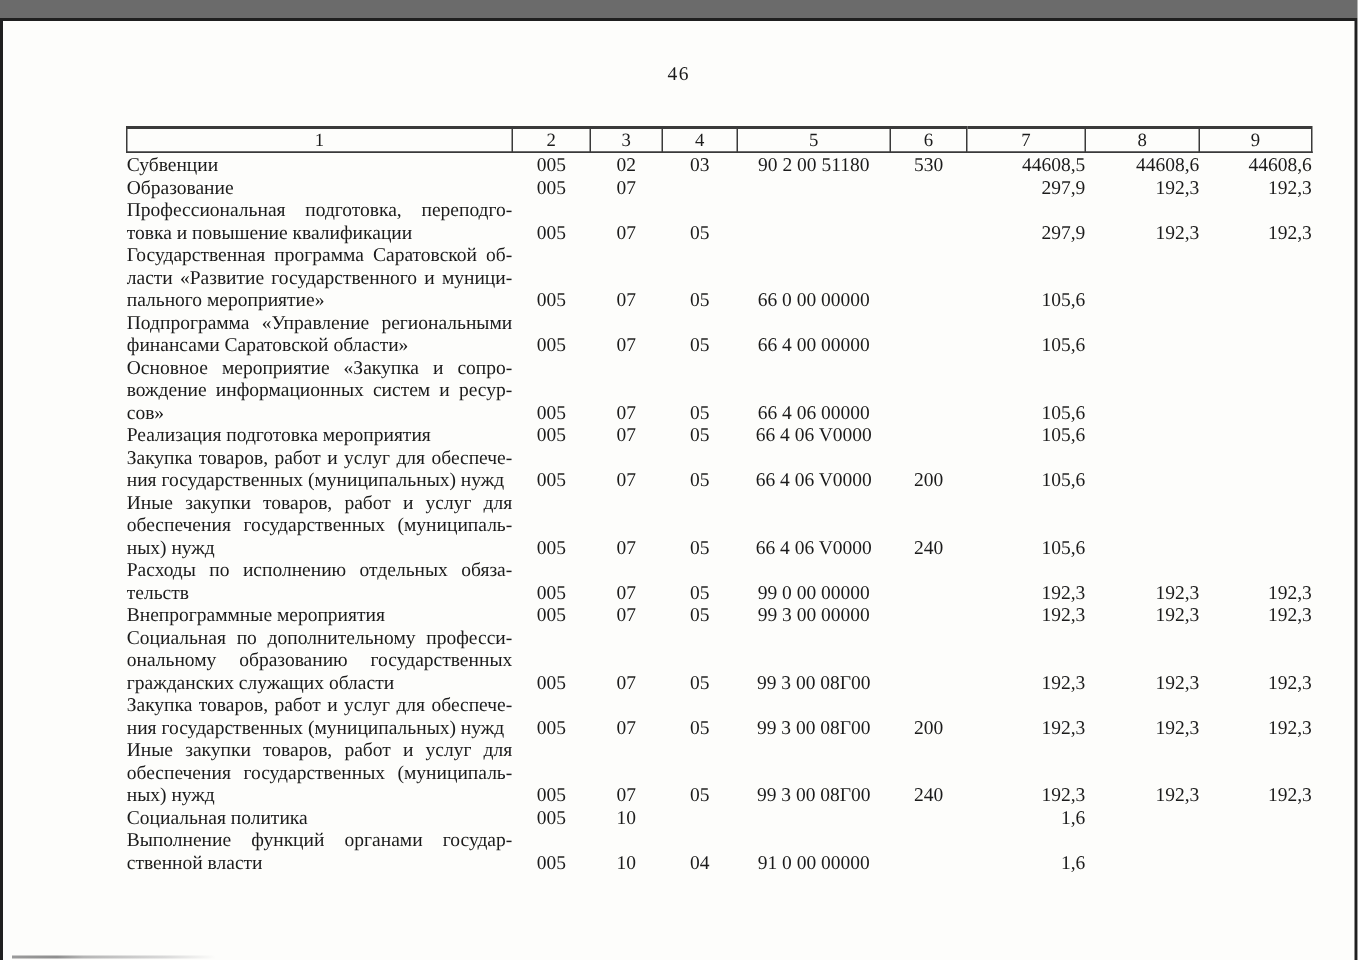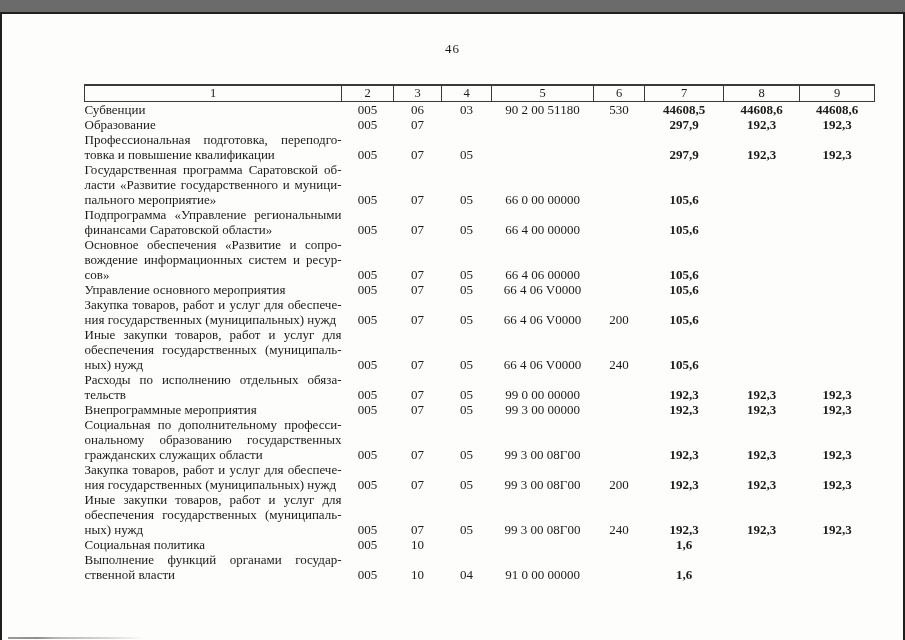--- a/index.html
+++ b/index.html
@@ -48,21 +48,21 @@
   table.budget tbody td {
     padding: 0;
     vertical-align: bottom;
     line-height: 15px;
     border: none;
   }
   td.name { padding-left: 5px; padding-right: 2px; }
   td.name .jl { text-align: justify; text-align-last: justify; }
   td.name .ll { text-align: left; white-space: nowrap; }
   td.code { text-align: center; }
-  td.amt  { text-align: center; padding-right: 6px; font-weight: bold; }
+  td.amt  { text-align: right; padding-right: 6px; }
   .scan-smudge {
     position: absolute;
     left: 6px; bottom: 11px;
     width: 136px; height: 2px;
     background: linear-gradient(to right,
       #9a9a9a 0%, #8f8f8f 22%, #b5b5b5 35%,
       #c7c7c7 55%, #d9d9d9 75%, rgba(220,220,220,0) 100%);
   }
 </style>
 </head>
@@ -95,21 +95,21 @@
           <th>8</th>
           <th>9</th>
         </tr>
     </thead>
     <tbody id="table-body">
         <tr>
           <td class="name">
             <div class="ll">Субвенции</div>
           </td>
           <td class="code">005</td>
-          <td class="code">06</td>
+          <td class="code">02</td>
           <td class="code">03</td>
           <td class="code">90 2 00 51180</td>
           <td class="code">530</td>
           <td class="amt">44608,5</td>
           <td class="amt">44608,6</td>
           <td class="amt">44608,6</td>
         </tr>
         <tr>
           <td class="name">
             <div class="ll">Образование</div>
@@ -161,36 +161,36 @@
           <td class="code">07</td>
           <td class="code">05</td>
           <td class="code">66 4 00 00000</td>
           <td class="code"></td>
           <td class="amt">105,6</td>
           <td class="amt"></td>
           <td class="amt"></td>
         </tr>
         <tr>
           <td class="name">
-            <div class="jl">Основное обеспечения «Развитие и сопро-</div>
+            <div class="jl">Основное мероприятие «Закупка и сопро-</div>
             <div class="jl">вождение информационных систем и ресур-</div>
             <div class="ll">сов»</div>
           </td>
           <td class="code">005</td>
           <td class="code">07</td>
           <td class="code">05</td>
           <td class="code">66 4 06 00000</td>
           <td class="code"></td>
           <td class="amt">105,6</td>
           <td class="amt"></td>
           <td class="amt"></td>
         </tr>
         <tr>
           <td class="name">
-            <div class="ll">Управление основного мероприятия</div>
+            <div class="ll">Реализация подготовка мероприятия</div>
           </td>
           <td class="code">005</td>
           <td class="code">07</td>
           <td class="code">05</td>
           <td class="code">66 4 06 V0000</td>
           <td class="code"></td>
           <td class="amt">105,6</td>
           <td class="amt"></td>
           <td class="amt"></td>
         </tr>

